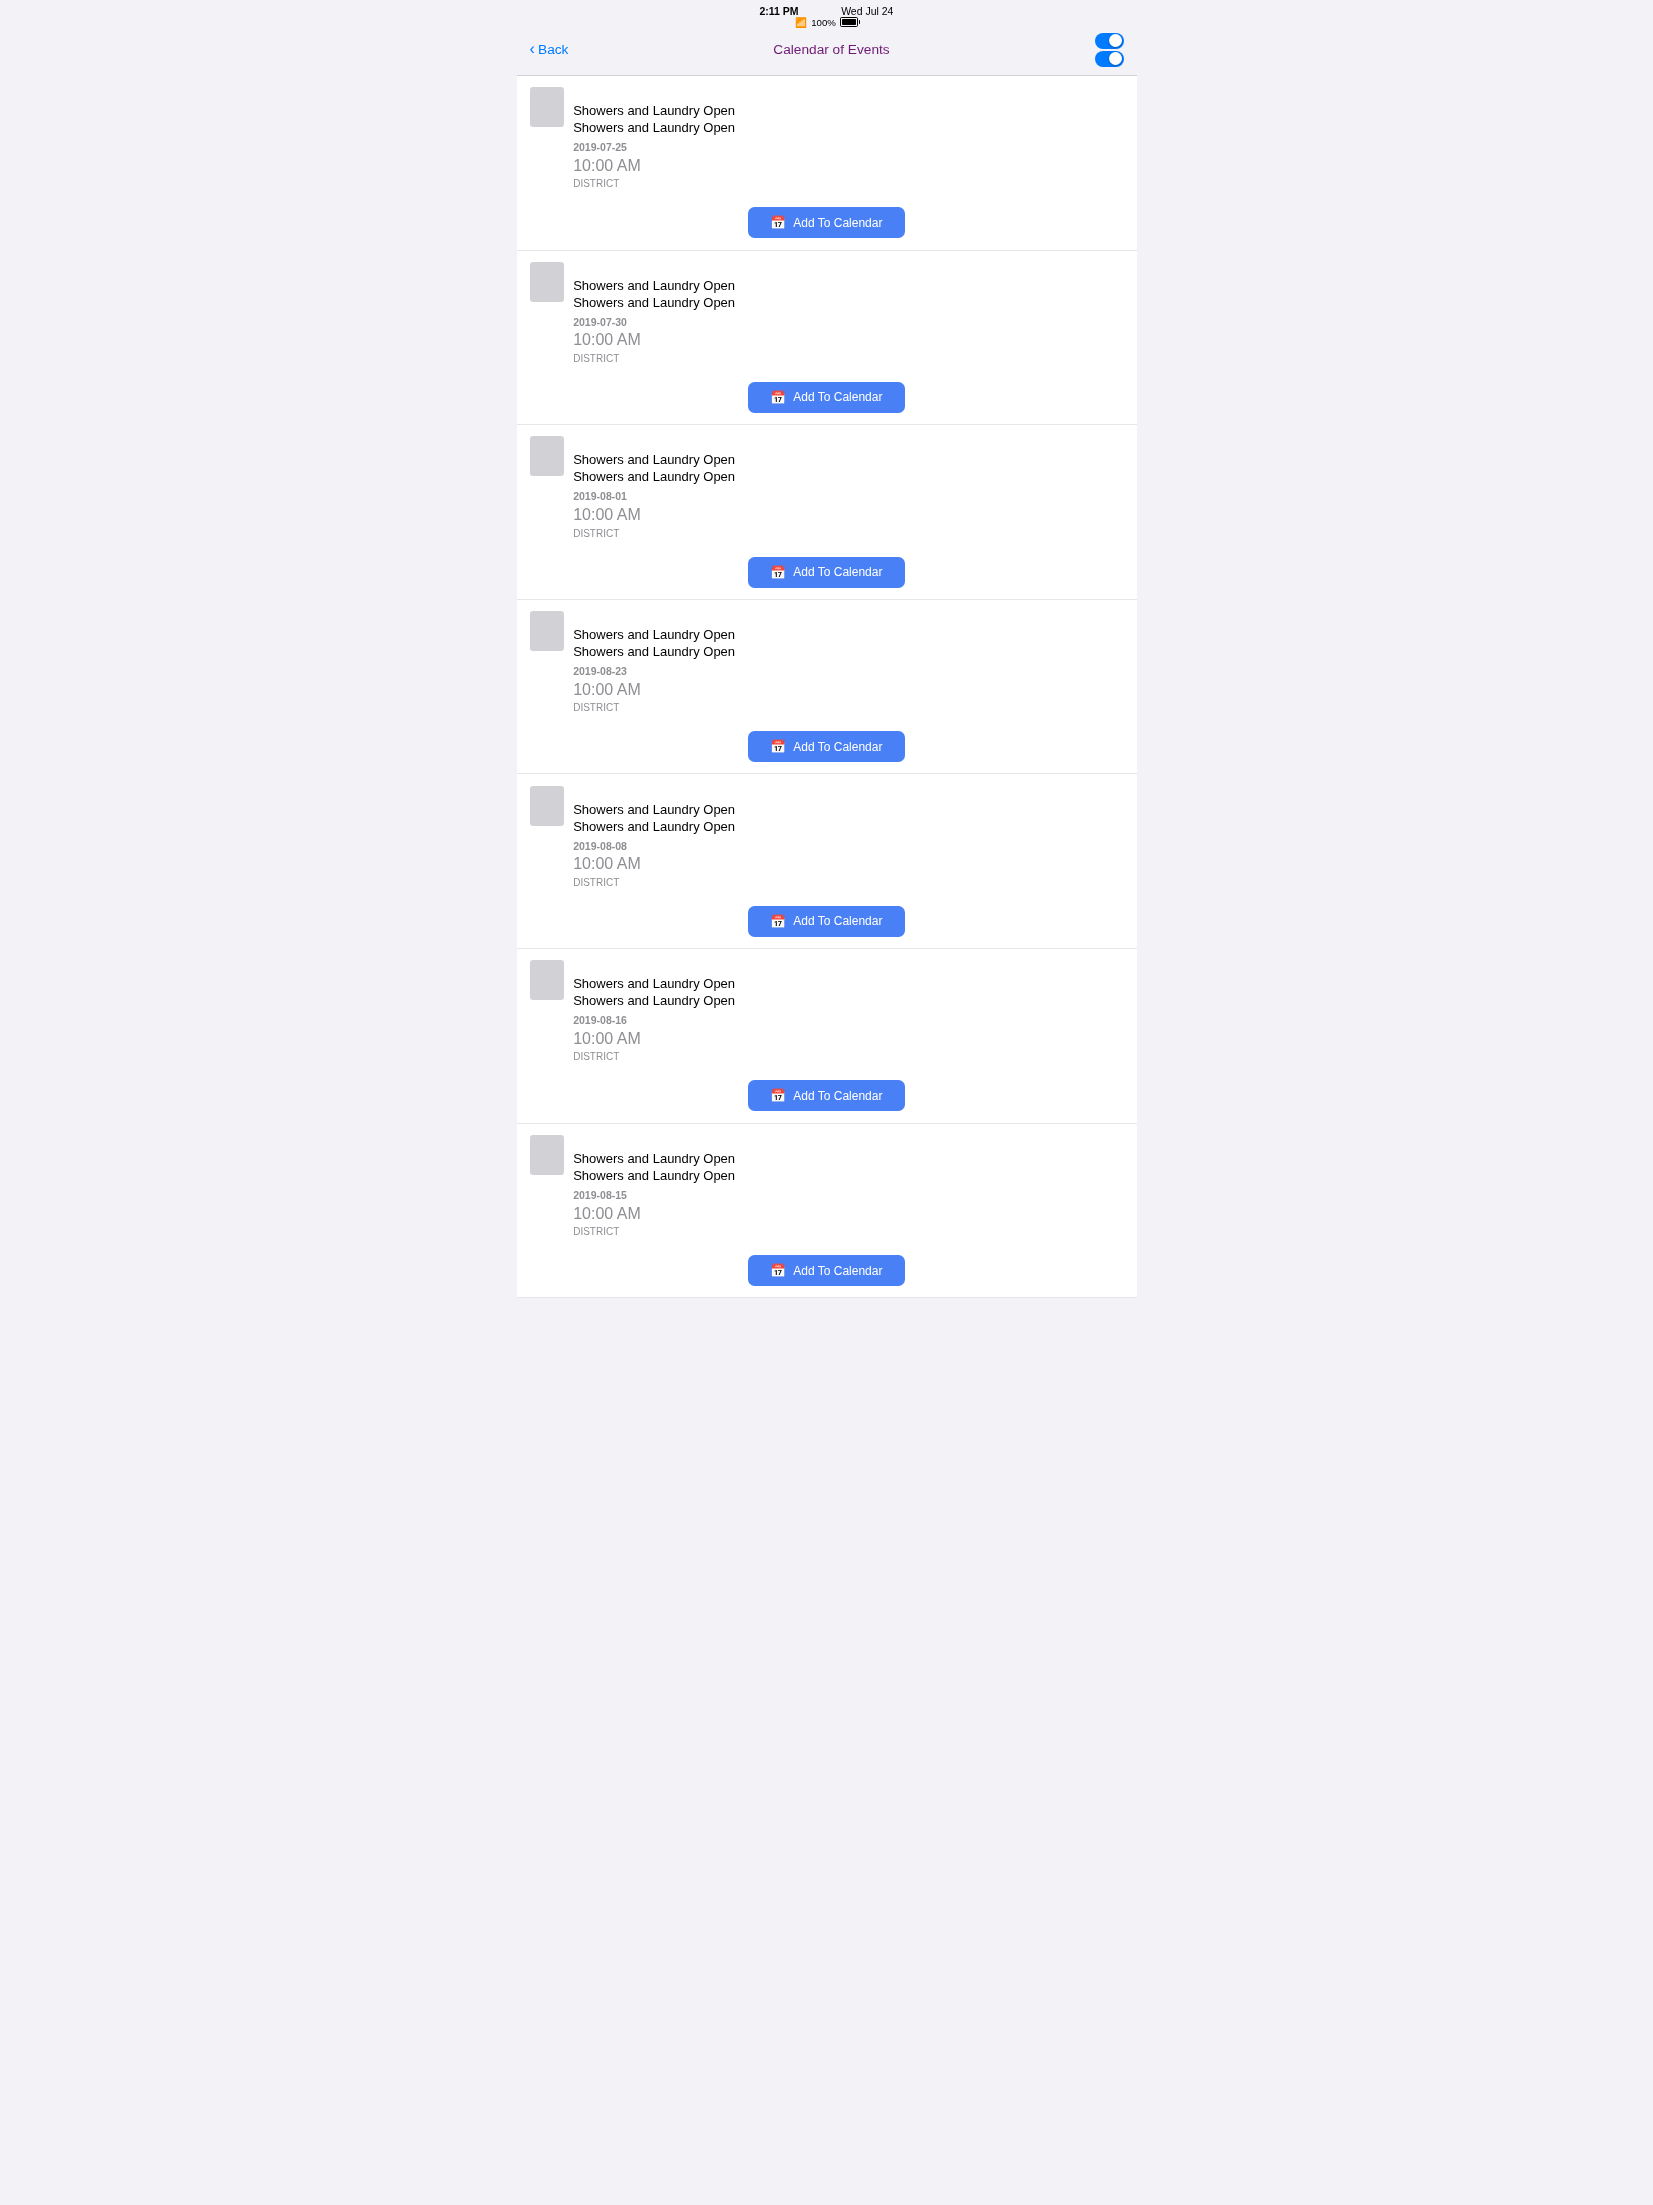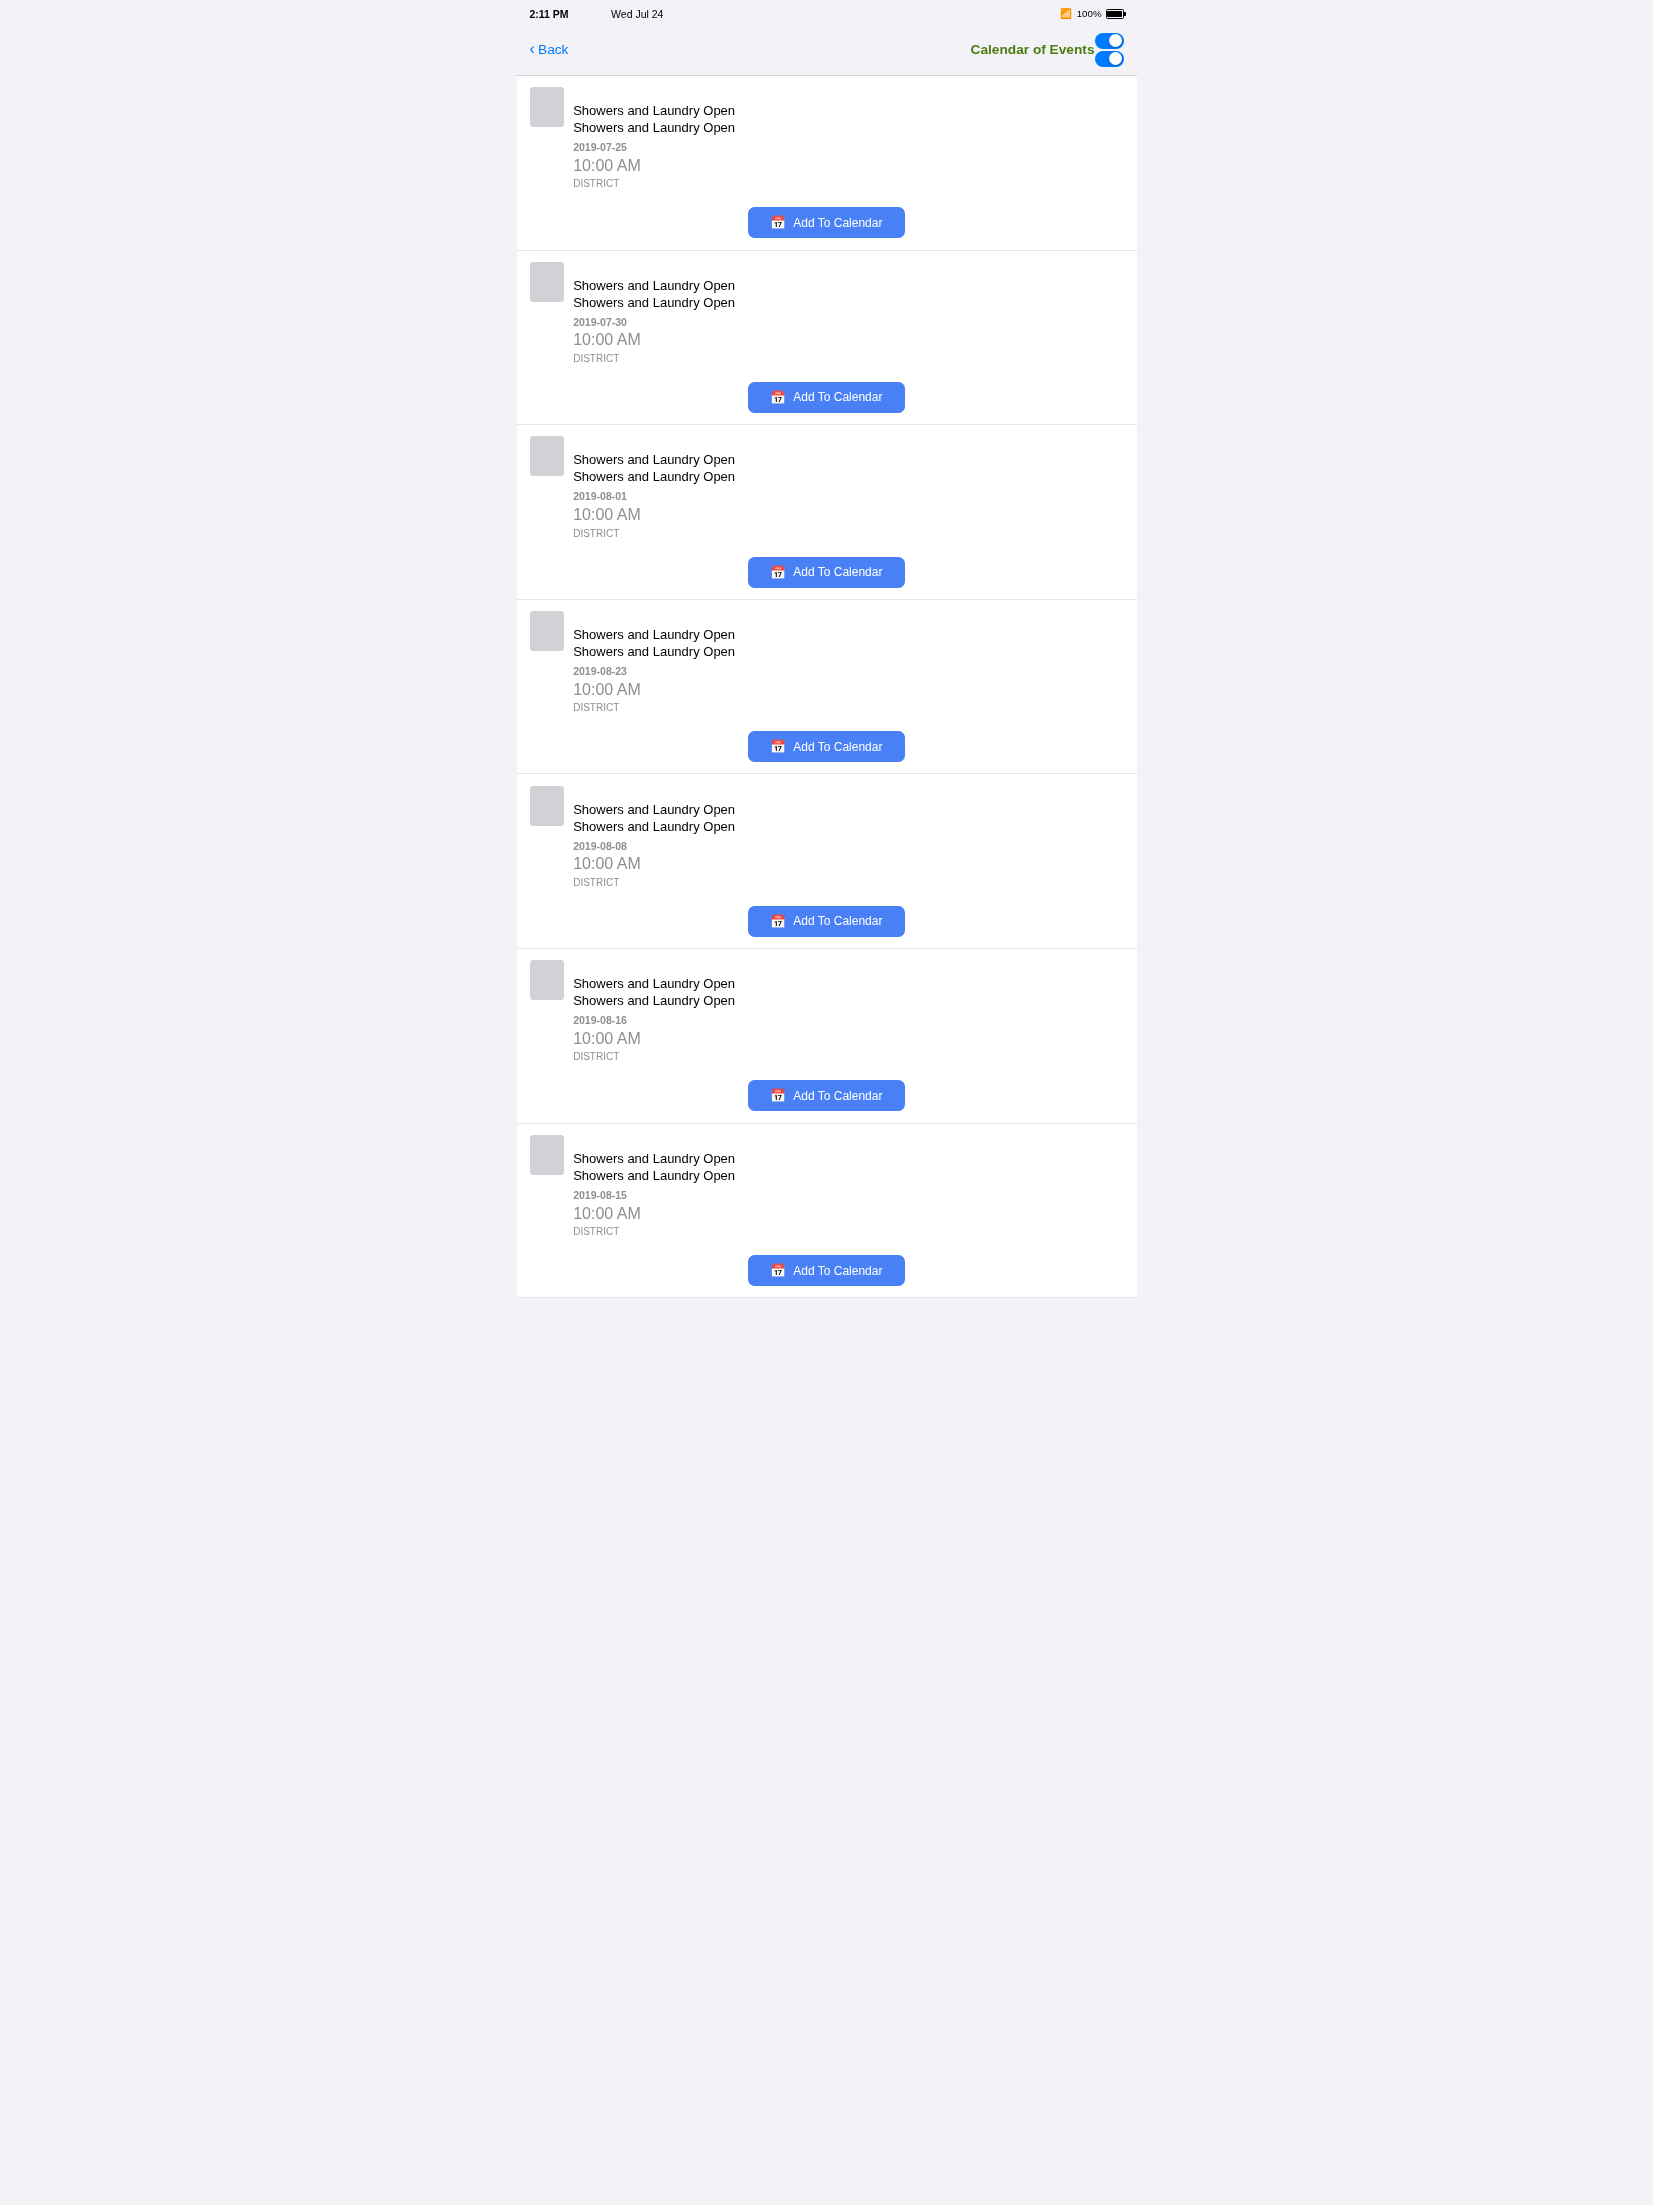--- a/index.html
+++ b/index.html
@@ -19,20 +19,21 @@
     }
 
     
     .status-bar {
       background: #f2f2f7;
       display: flex;
       justify-content: space-between;
       align-items: center;
       padding: 4.8px 13px 3.2px 13px;
       height: 26px;
+      flex-direction: column;
     }
 
     .status-time {
       font-size: 10.5px;
       font-weight: 600;
       color: #000;
     }
 
     .status-date {
       font-size: 10.5px;
@@ -108,24 +109,24 @@
 
     .nav-back-chevron {
       font-size: 16px;
       font-weight: 300;
       line-height: 1;
       margin-top: -0.8px;
     }
 
     .nav-title {
       font-size: 13.7px;
-      font-weight: 700;
-      color: #4d7c0f;
+      font-weight: 400;
+      color: #701a75;
       flex: 1;
-      text-align: right;
+      text-align: center;
     }
 
     .nav-right {
       display: flex;
       flex-direction: column;
       gap: 2.4px;
       align-items: flex-end;
     }
 
     .toggle-switch {

